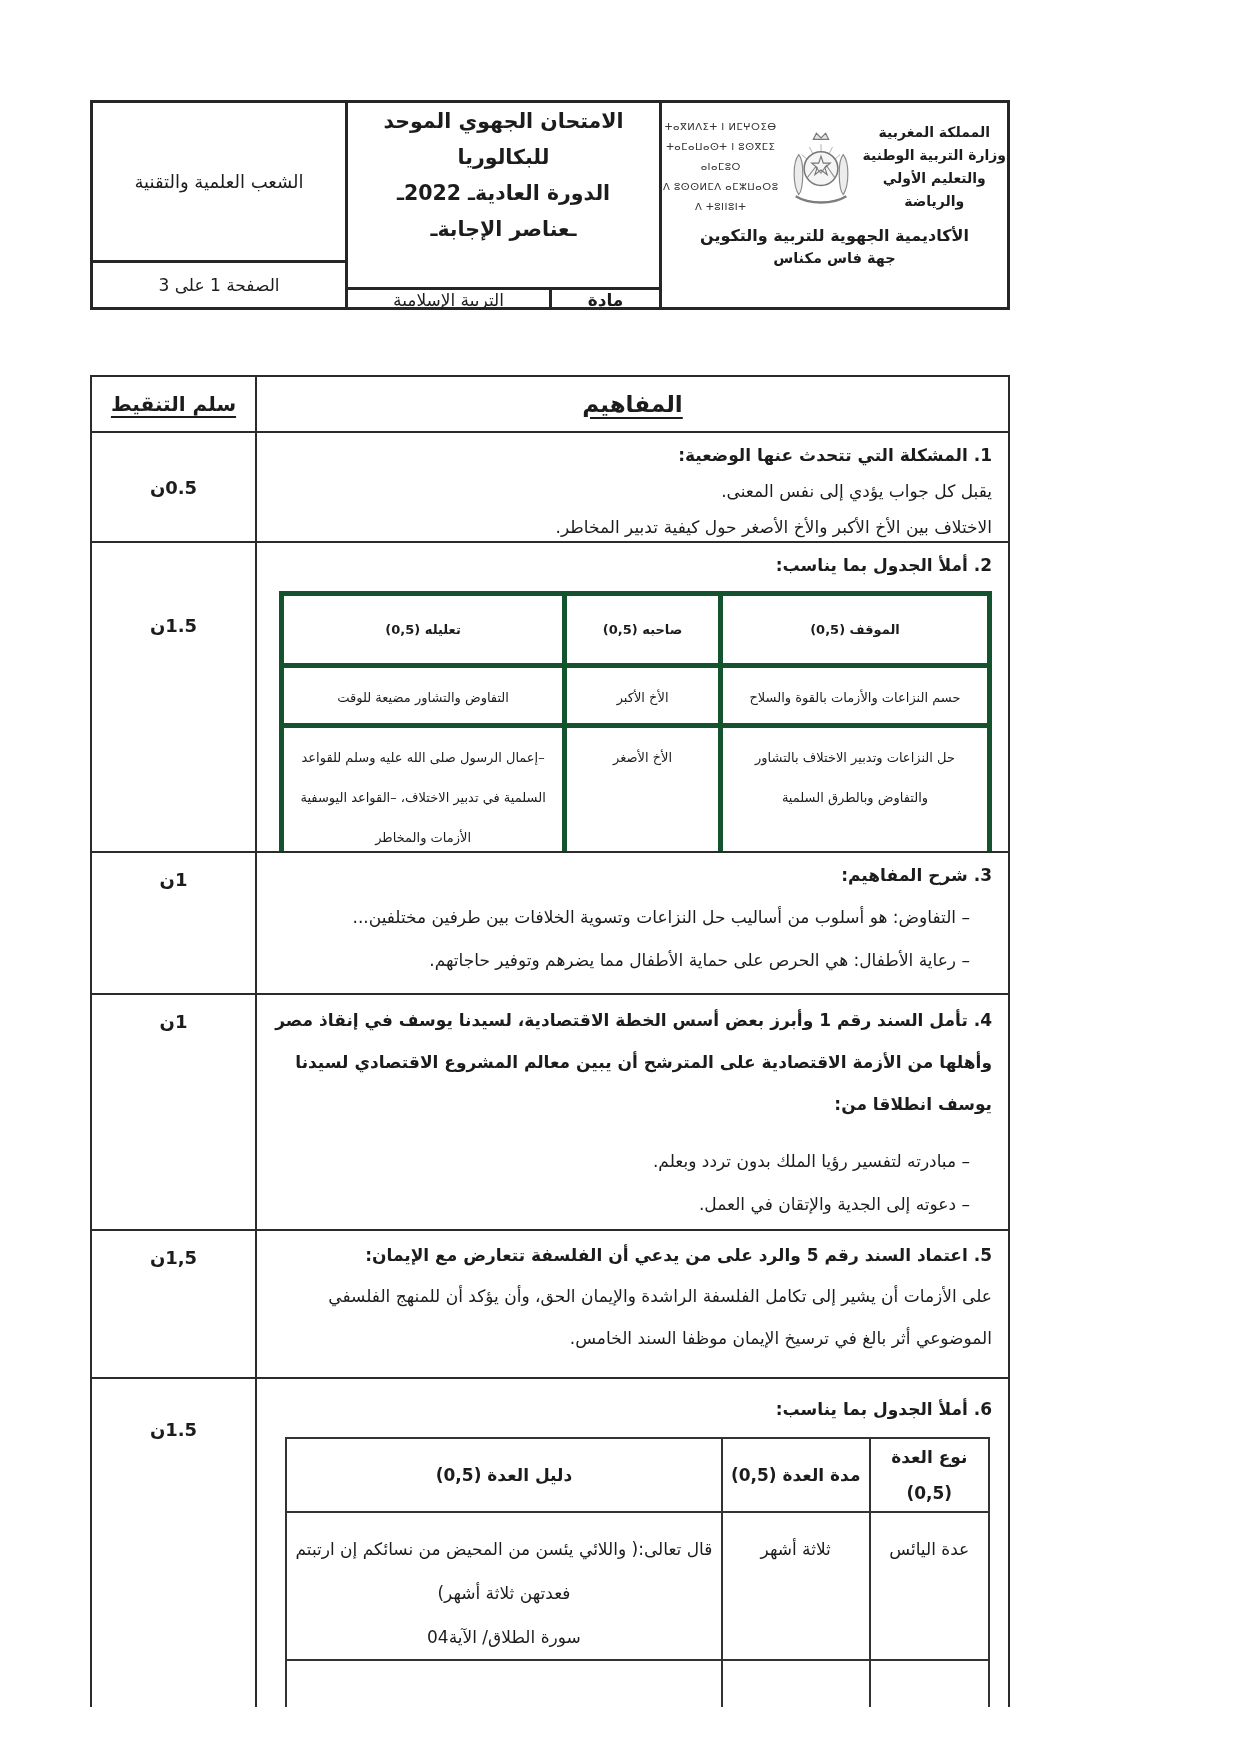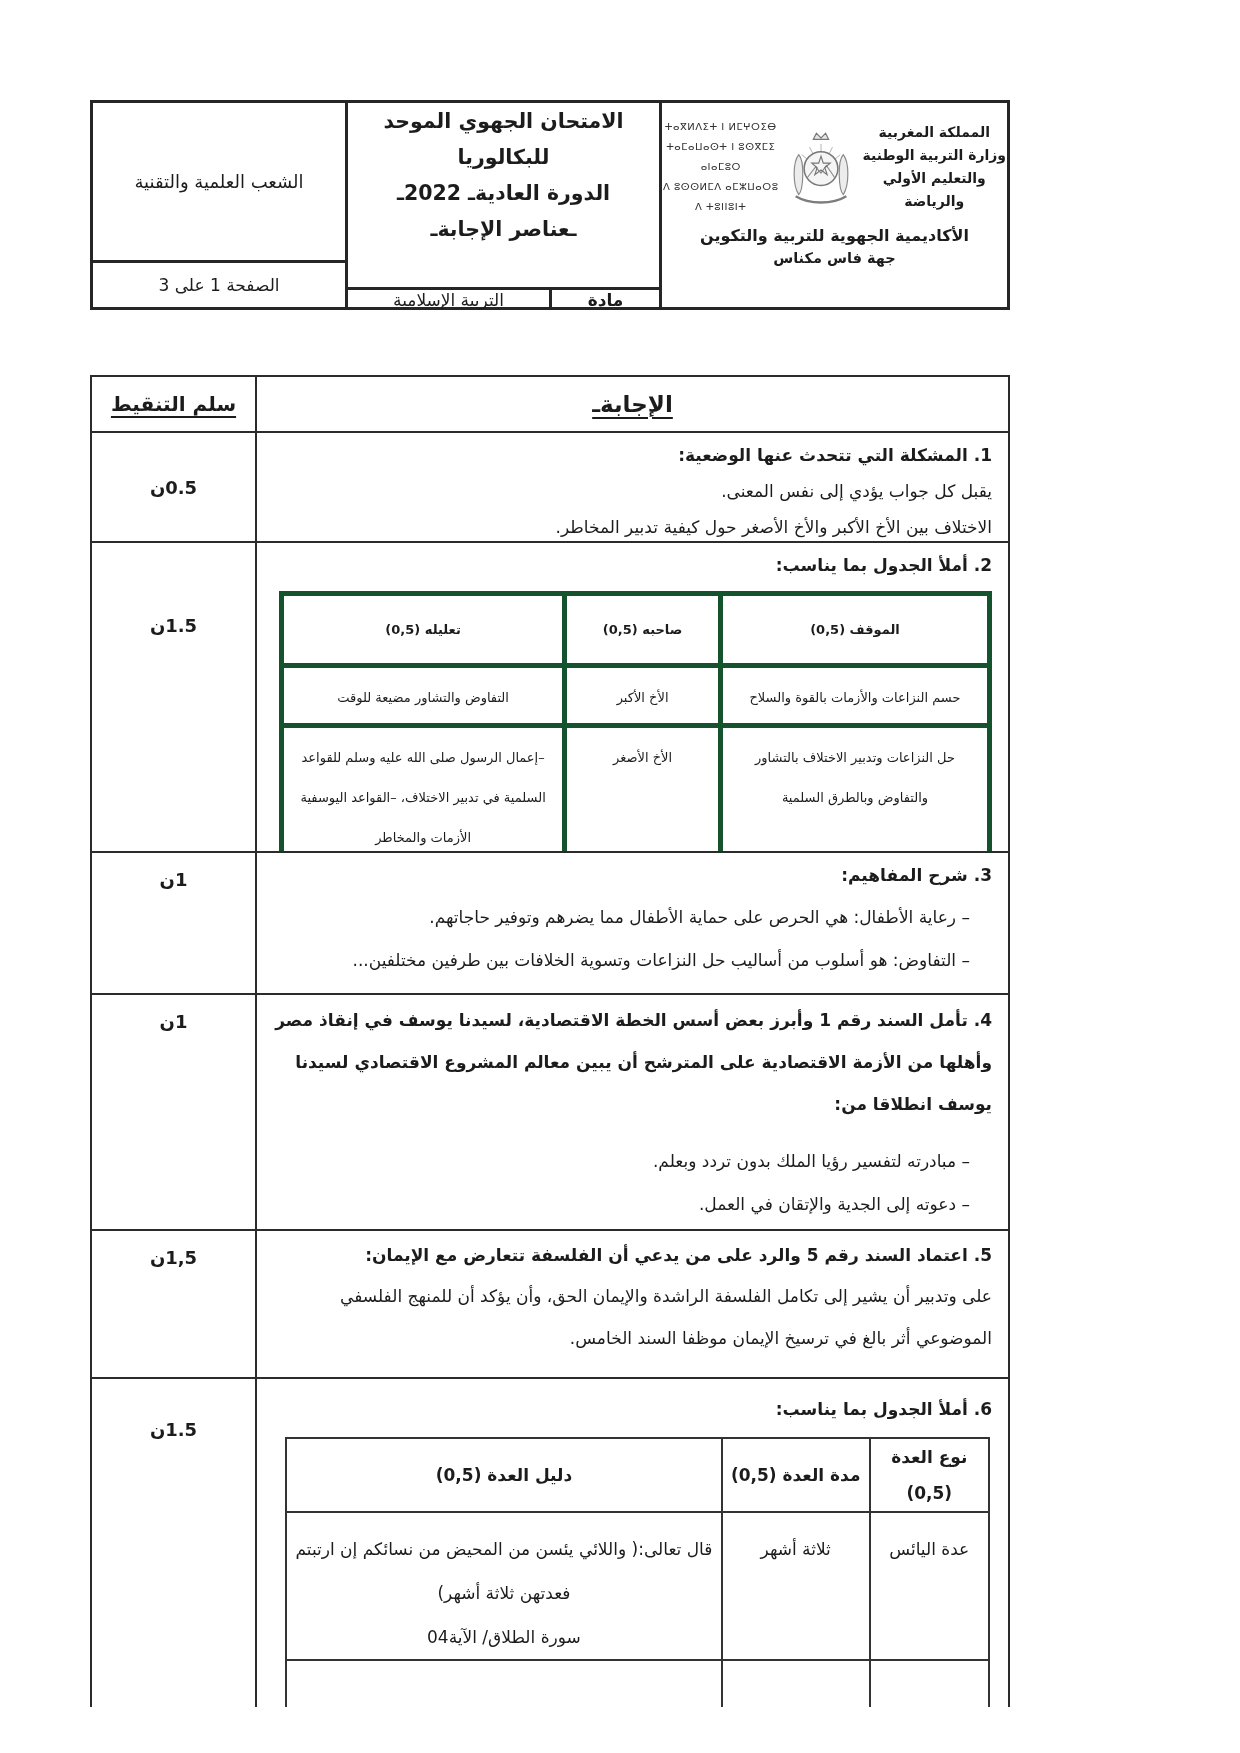--- a/index.html
+++ b/index.html
@@ -128,21 +128,21 @@
     <div class="hdr-left">
       <div class="branch">الشعب العلمية والتقنية</div>
       <div class="page-label-cell">الصفحة 1 على 3</div>
     </div>
   </div>
 
   <div class="main" dir="rtl">
 
     <div class="mrow mhead">
       <div class="qcell qhead">
-        <span class="uh">الإجابةـ</span>
+        <span class="uh">المفاهيم</span>
       </div>
       <div class="scell shead">
         <span class="uh">سلم التنقيط</span>
       </div>
     </div>
 
     <div class="mrow r1">
       <div class="qcell">
         <div class="qtitle">1. المشكلة التي تتحدث عنها الوضعية:</div>
         <div class="qline">يقبل كل جواب يؤدي إلى نفس المعنى.</div>
@@ -182,22 +182,22 @@
           </table>
       </div>
       <div class="scell sc-q2">
           <span>1.5ن</span>
         </div>
     </div>
 
     <div class="mrow r3">
       <div class="qcell">
         <div class="qtitle">3. شرح المفاهيم:</div>
+        <div class="qitem">– التفاوض: هو أسلوب من أساليب حل النزاعات وتسوية الخلافات بين طرفين مختلفين...</div>
         <div class="qitem">– رعاية الأطفال: هي الحرص على حماية الأطفال مما يضرهم وتوفير حاجاتهم.</div>
-        <div class="qitem">– التفاوض: هو أسلوب من أساليب حل النزاعات وتسوية الخلافات بين طرفين مختلفين...</div>
       </div>
       <div class="scell sc-top">
           <span>1ن</span>
         </div>
     </div>
 
     <div class="mrow r4">
       <div class="qcell">
         <div class="qpara">
           <span>4. تأمل السند رقم 1 وأبرز بعض أسس الخطة الاقتصادية، لسيدنا يوسف في إنقاذ مصر وأهلها من الأزمة الاقتصادية</span>
@@ -209,21 +209,21 @@
         <div class="qitem">– الاذخار والتوسط والاعتدال في الاستهلاك وجودة تدبير الشأن الاقتصادي.</div>
       </div>
       <div class="scell sc-top">
           <span>1ن</span>
         </div>
     </div>
 
     <div class="mrow r5">
       <div class="qcell">
         <div class="qtitle" style="line-height:40px">5. اعتماد السند رقم 5 والرد على من يدعي أن الفلسفة تتعارض مع الإيمان:</div>
-        <div class="qbody">على وتدبير أن يشير إلى تكامل الفلسفة الراشدة والإيمان الحق، وأن يؤكد أن للمنهج الفلسفي الموضوعي أثر بالغ في ترسيخ الإيمان موظفا السند الخامس.</div>
+        <div class="qbody">على الأزمات أن يشير إلى تكامل الفلسفة الراشدة والإيمان الحق، وأن يؤكد أن للمنهج الفلسفي الموضوعي أثر بالغ في ترسيخ الإيمان موظفا السند الخامس.</div>
       </div>
       <div class="scell sc-top">
           <span>1,5ن</span>
         </div>
     </div>
 
     <div class="mrow r6">
       <div class="qcell" style="padding-top:12px">
         <div class="qtitle">6. أملأ الجدول بما يناسب:</div>
         <table class="t6">

